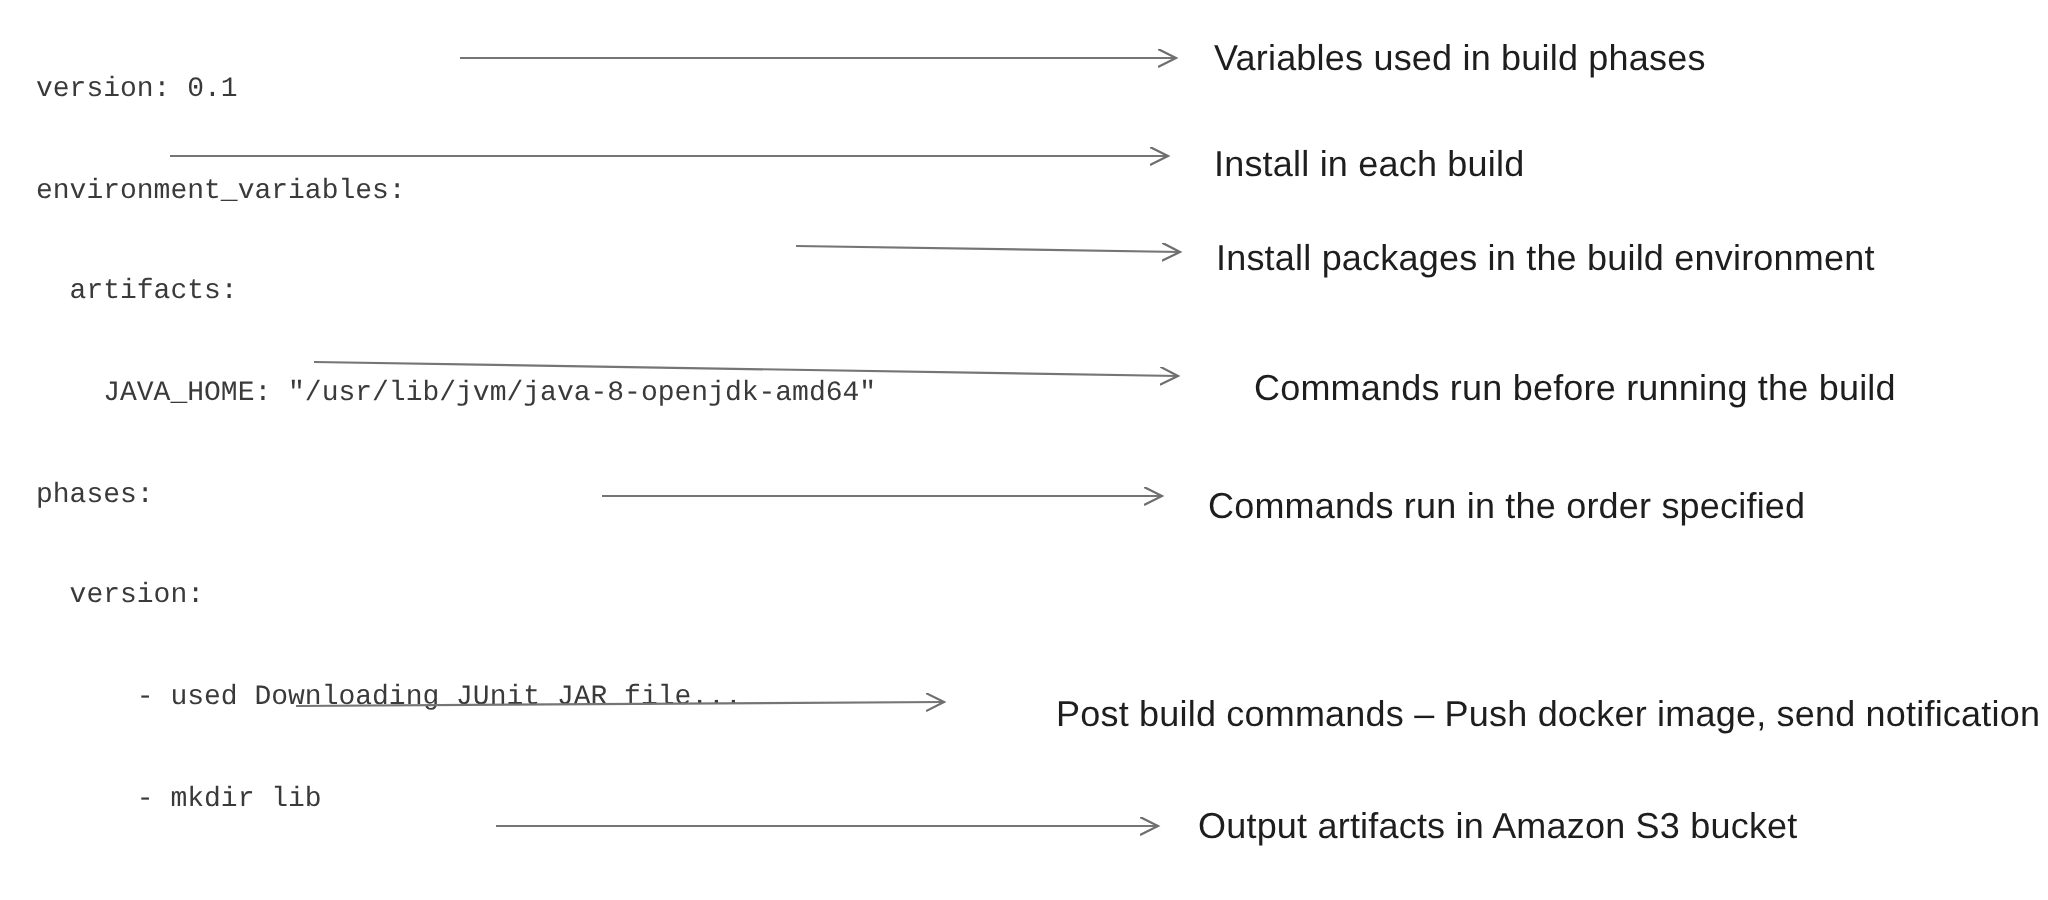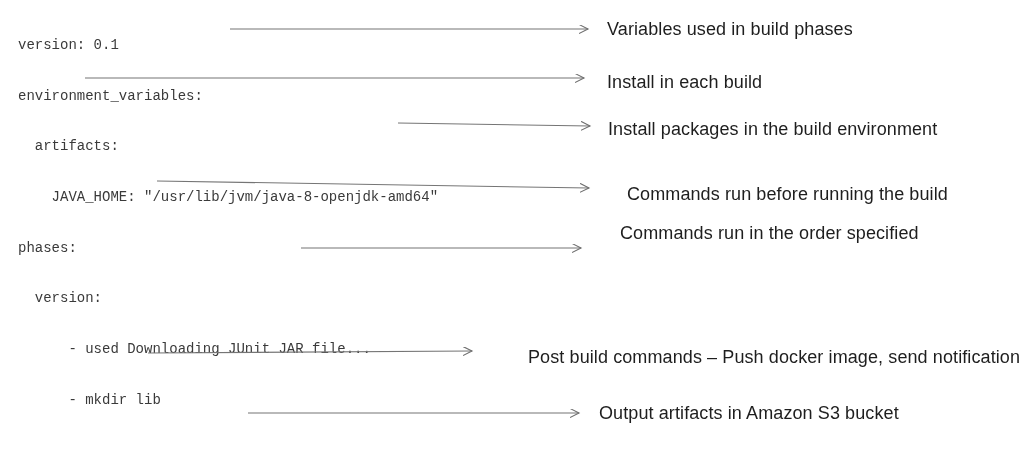--- a/index.html
+++ b/index.html
@@ -84,17 +84,17 @@
     <line x1="157" y1="181" x2="589" y2="188" marker-end="url(#ah)"></line>
     <line x1="301" y1="248" x2="581" y2="248" marker-end="url(#ah)"></line>
     <line x1="148" y1="353" x2="472" y2="351" marker-end="url(#ah)"></line>
     <line x1="248" y1="413" x2="579" y2="413" marker-end="url(#ah)"></line>
   </svg>
 
   <div class="ann" style="left:607px; top:18px;">Variables used in build phases</div>
   <div class="ann" style="left:607px; top:71px;">Install in each build</div>
   <div class="ann" style="left:608px; top:118px;">Install packages in the build environment</div>
   <div class="ann" style="left:607px; top:183px;margin-left:20px;">Commands run before running the build</div>
-  <div class="ann" style="left:604px; top:222px;margin-left:16px;">Commands run in the order specified</div>
+  <div class="ann" style="left:604px; top:242px;">Commands run in the order specified</div>
   <div class="ann" style="left:488px; top:346px;margin-left:40px;">Post build commands – Push docker image, send notification</div>
   <div class="ann" style="left:599px; top:402px;">Output artifacts in Amazon S3 bucket</div>
 
 </div>
 
 </body></html>

